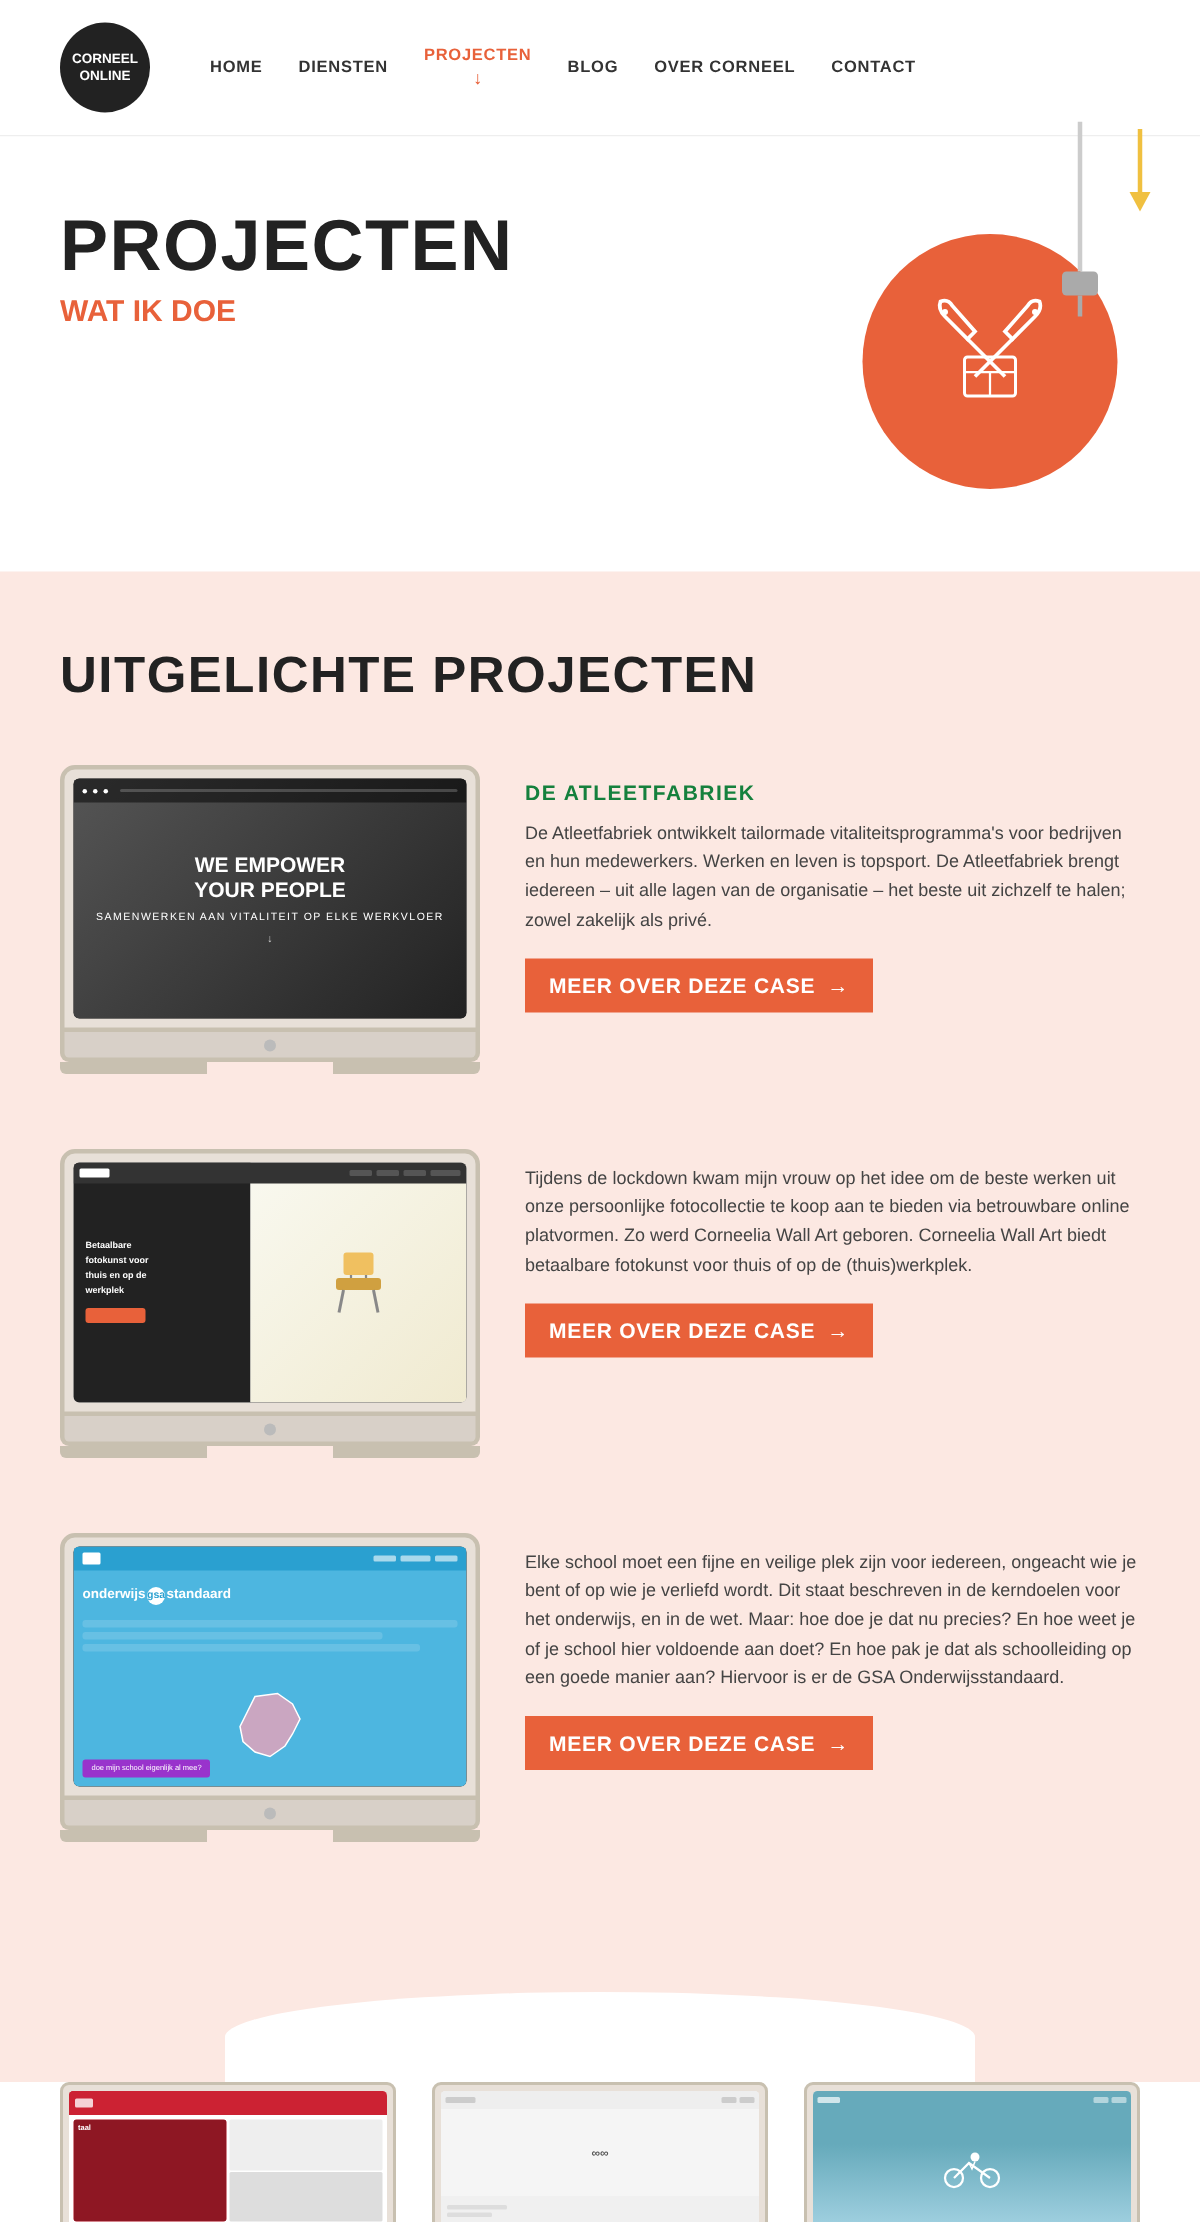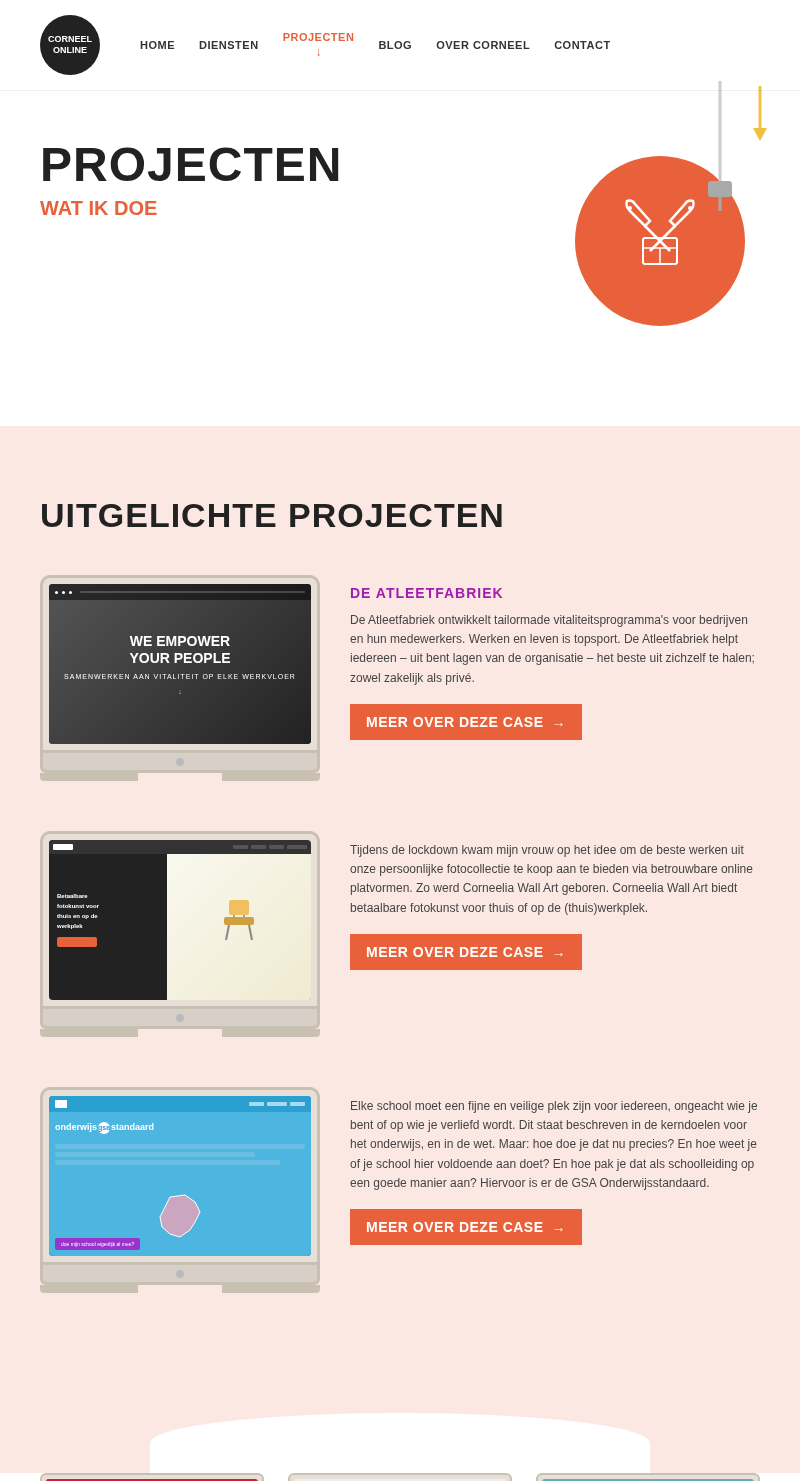--- a/index.html
+++ b/index.html
@@ -17,29 +17,29 @@
     
     .hero { padding: 50px 40px 40px 40px; display: flex; align-items: flex-start; justify-content: space-between; background: #fff; }
     .hero-text { flex: 1; }
     .hero-title { font-size: 48px; font-weight: 900; color: #222; text-transform: uppercase; letter-spacing: 1px; line-height: 1; }
     .hero-subtitle { font-size: 20px; font-weight: 900; color: #e8613a; text-transform: uppercase; margin: 8px 0 16px 0; }
     .hero-desc { font-size: 13px; color: #444; line-height: 1.6; max-width: 300px; }
     .hero-icon-wrap { width: 200px; height: 200px; flex-shrink: 0; display: flex; align-items: center; justify-content: center; position: relative; }
     .hero-circle { width: 170px; height: 170px; border-radius: 50%; background: #e8613a; display: flex; align-items: center; justify-content: center; }
 
     
-    .featured-section { background: #fce8e2; padding: 70px 40px; margin-top: 45px; }
+    .featured-section { background: #fce8e2; padding: 50px 40px; }
     .section-title { font-size: 34px; font-weight: 900; color: #222; text-transform: uppercase; letter-spacing: 1px; margin-bottom: 40px; }
 
     
     .project-card { display: flex; gap: 30px; margin-bottom: 50px; align-items: flex-start; }
     .project-mockup { flex: 0 0 280px; }
 
     .project-info { flex: 1; padding-top: 10px; }
-    .project-title { font-size: 14px; font-weight: 900; color: #a21caf; text-transform: uppercase; letter-spacing: 1px; margin-bottom: 10px; }
+    .project-title { font-size: 14px; font-weight: 900; color: #15803d; text-transform: uppercase; letter-spacing: 1px; margin-bottom: 10px; }
     .project-desc { font-size: 12px; color: #444; line-height: 1.6; margin-bottom: 16px; }
     .project-btn { display: inline-flex; align-items: center; gap: 8px; background: #e8613a; color: #fff; font-size: 11px; font-weight: bold; text-transform: uppercase; padding: 10px 16px; border: none; cursor: pointer; text-decoration: none; letter-spacing: 0.5px; }
     .project-btn span { font-size: 14px; }
 
     
     .laptop-outer { background: #e8e0d8; border: 3px solid #c8c0b0; border-radius: 10px 10px 0 0; padding: 6px; }
     .laptop-screen-wrap { background: #222; border-radius: 4px; overflow: hidden; }
     .laptop-chin { background: #d8d0c8; height: 20px; border-radius: 0 0 6px 6px; display: flex; align-items: center; justify-content: center; border: 3px solid #c8c0b0; border-top: none; }
     .laptop-chin-dot { width: 8px; height: 8px; border-radius: 50%; background: #bbb; }
 
@@ -147,21 +147,21 @@
         <div class="laptop-chin-dot"></div>
       </div>
       <div style="display:flex;">
         <div style="flex:1;height:8px;background:#c8c0b0;border-radius:0 0 0 4px;"></div>
         <div style="flex:0 0 30%;"></div>
         <div style="flex:1;height:8px;background:#c8c0b0;border-radius:0 0 4px 0;"></div>
       </div>
     </div>
     <div class="project-info">
       <h3 class="project-title">DE ATLEETFABRIEK</h3>
-      <p class="project-desc">De Atleetfabriek ontwikkelt tailormade vitaliteitsprogramma's voor bedrijven en hun medewerkers. Werken en leven is topsport. De Atleetfabriek helpt iedereen – uit bent lagen van de organisatie – het beste uit zichzelf te halen; zowel zakelijk als privé.</p>
+      <p class="project-desc">De Atleetfabriek ontwikkelt tailormade vitaliteitsprogramma's voor bedrijven en hun medewerkers. Werken en leven is topsport. De Atleetfabriek brengt iedereen – uit alle lagen van de organisatie – het beste uit zichzelf te halen; zowel zakelijk als privé.</p>
       <button class="project-btn">
         <span>MEER OVER DEZE CASE</span>
         <span>→</span>
       </button>
     </div>
   </div>
 
   <div class="project-card">
     <div class="project-mockup">
       <div class="laptop-outer">

